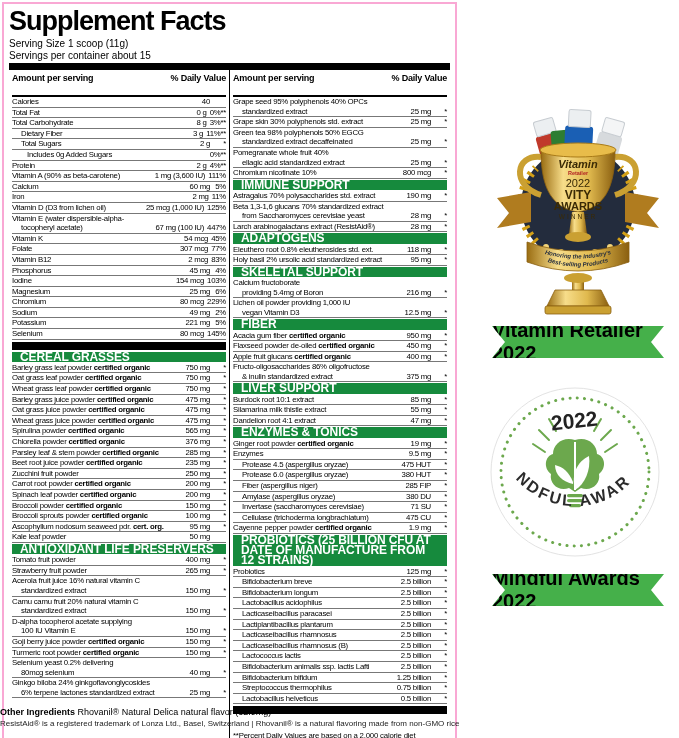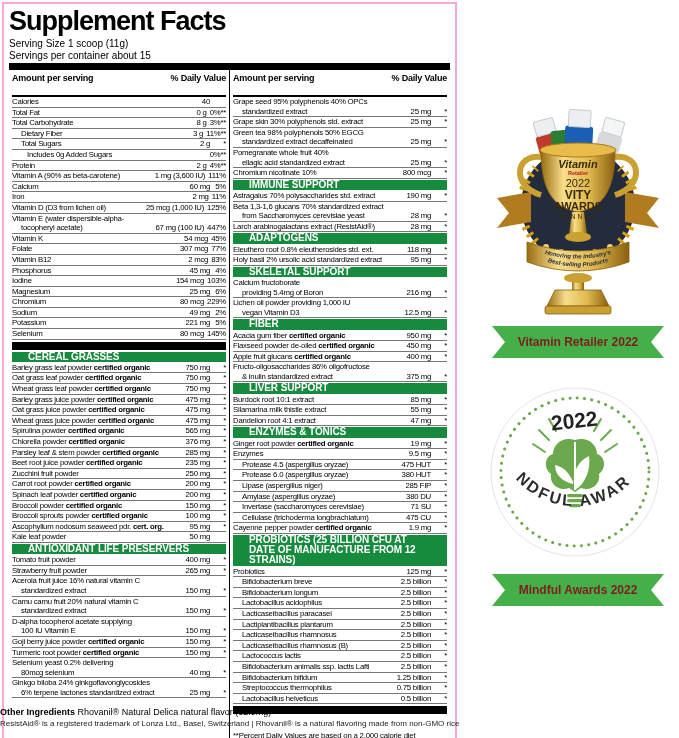--- a/index.html
+++ b/index.html
@@ -15,33 +15,33 @@
   .col{flex:1;padding:0 3px;min-width:0;}
   .col.right{border-left:1px solid #000;}
   .colhead{display:flex;justify-content:space-between;font-weight:bold;font-size:9px;
            padding:3px 0 12px 0;border-bottom:2px solid #000;letter-spacing:-0.2px;}
   .row{border-bottom:1px solid #777;}
   .rline{display:flex;align-items:baseline;font-size:7.8px;line-height:9.6px;letter-spacing:-0.25px;}
   .nm{white-space:nowrap;}
   .i1{padding-left:9px;text-align:center;} .i2{padding-left:15px;}
   .amt{margin-left:auto;white-space:nowrap;padding-left:4px;}
   .dv{min-width:13px;text-align:right;white-space:nowrap;margin-left:3px;}
-  .sec-h{background:var(--green,#168a3d);color:#fff;font-weight:bold;font-size:10px;
-         line-height:10.2px;padding:0 16px;margin:1px 0;letter-spacing:-0.1px;}
+  .sec-h{background:var(--green,#168a3d);color:#fff;font-weight:bold;font-size:12px;
+         line-height:10.2px;padding:0 8px;margin:1px 0;letter-spacing:-0.1px;}
   .colbar{height:8px;background:#000;margin:2px 0;}
   .foot{font-size:7.8px;line-height:10px;letter-spacing:-0.2px;margin-top:17px;}
   
   .footer{position:absolute;left:0;top:706px;width:660px;}
   .footer .l1{font-size:9px;line-height:12px;}
   .footer .l1 b{font-weight:bold;}
   .footer .l2{font-size:8px;line-height:11px;color:#222;}
   
   .rail{position:absolute;left:456px;top:0;width:223px;height:738px;}
-  .ribbon{position:absolute;height:32px;background:var(--ribbon,#45b04a);color:#7f1d1d;
-          font-weight:bold;font-size:12px;display:flex;align-items:center;justify-content:center;
+  .ribbon{position:absolute;height:32px;background:var(--ribbon,#45b04a);color:#000000;
+          font-weight:bold;font-size:20px;display:flex;align-items:center;justify-content:center;
           clip-path:polygon(0 0,100% 0,calc(100% - 13px) 50%,100% 100%,0 100%,13px 50%);}
   .ribbon1{left:36px;top:326px;width:172px;}
   .ribbon2{left:36px;top:574px;width:172px;}
   svg text{font-family:"Liberation Sans", sans-serif;}
 </style>
 </head>
 <body>
 
 <div class="page">
 
@@ -602,21 +602,21 @@
           </div>
           <div class="row">
             <div class="rline">
               <span class="nm i1"><span>Protease 6.0 (aspergillus oryzae)</span></span>
               <span class="amt">380 HUT</span>
               <span class="dv">*</span>
             </div>
           </div>
           <div class="row">
             <div class="rline">
-              <span class="nm i1"><span>Lipase (aspergillus niger)</span></span>
+              <span class="nm i1"><span>Fiber (aspergillus niger)</span></span>
               <span class="amt">285 FIP</span>
               <span class="dv">*</span>
             </div>
           </div>
           <div class="row">
             <div class="rline">
               <span class="nm i1"><span>Amylase (aspergillus oryzae)</span></span>
               <span class="amt">380 DU</span>
               <span class="dv">*</span>
             </div>

